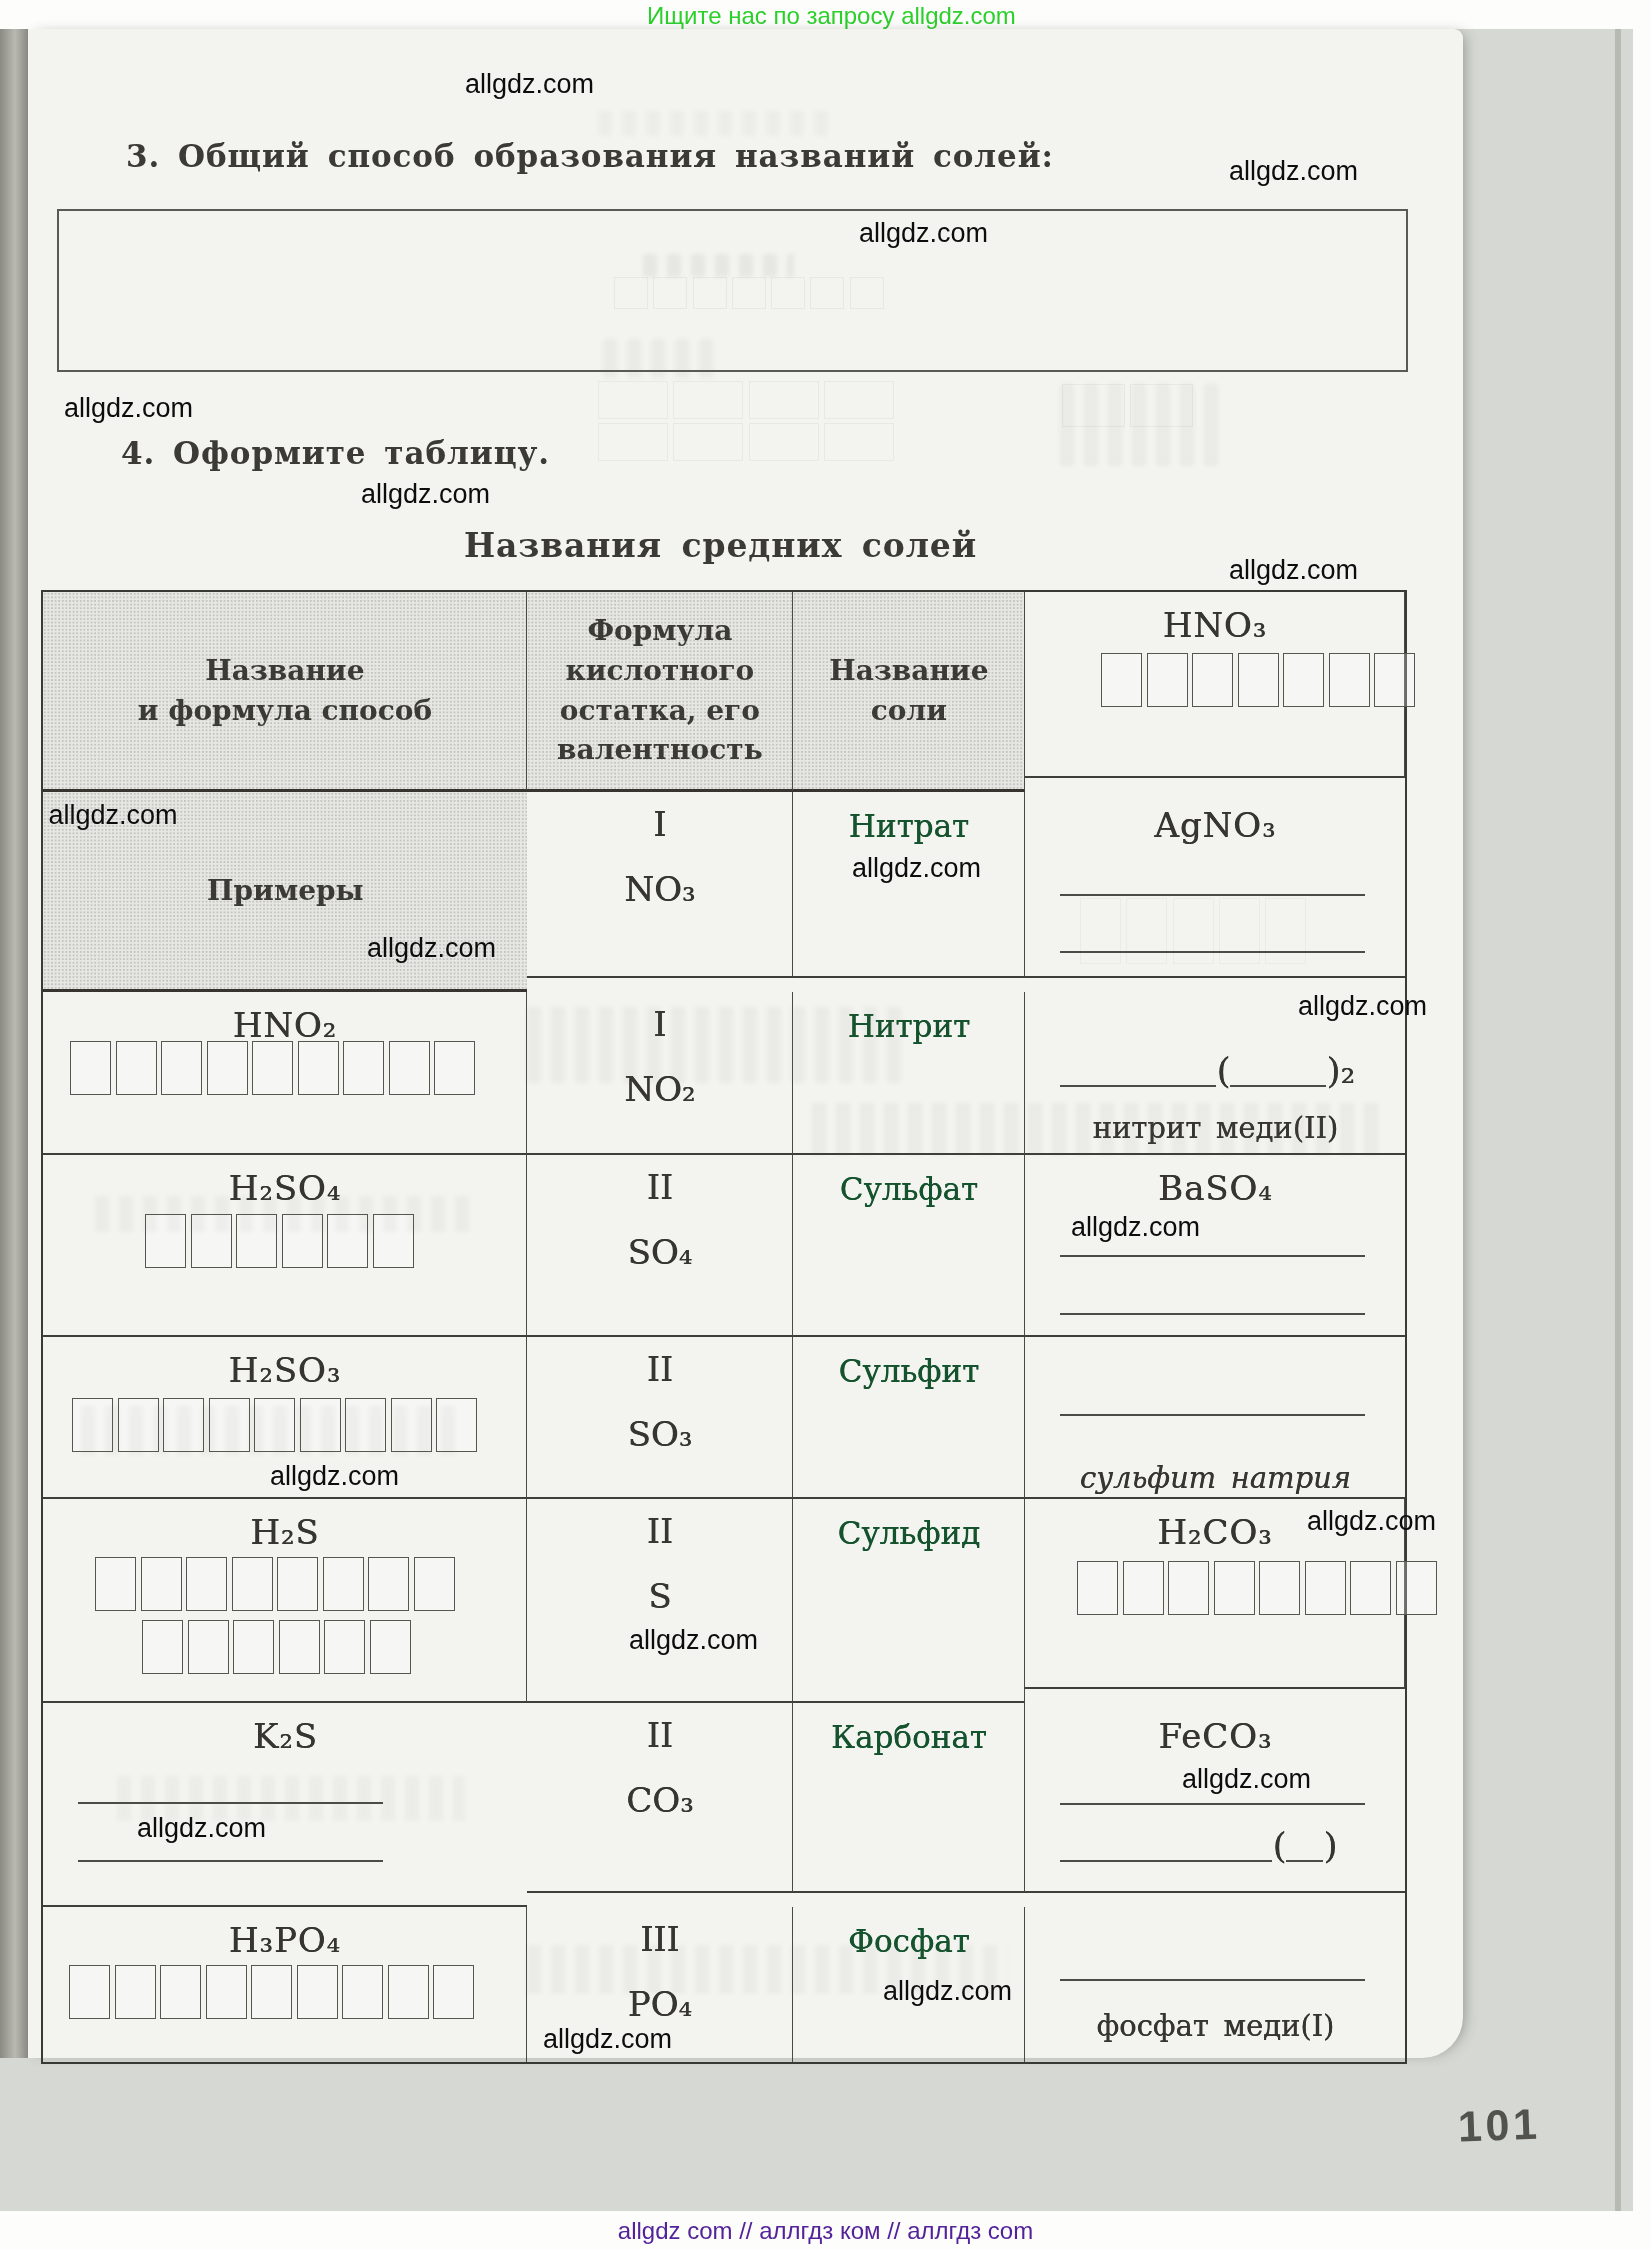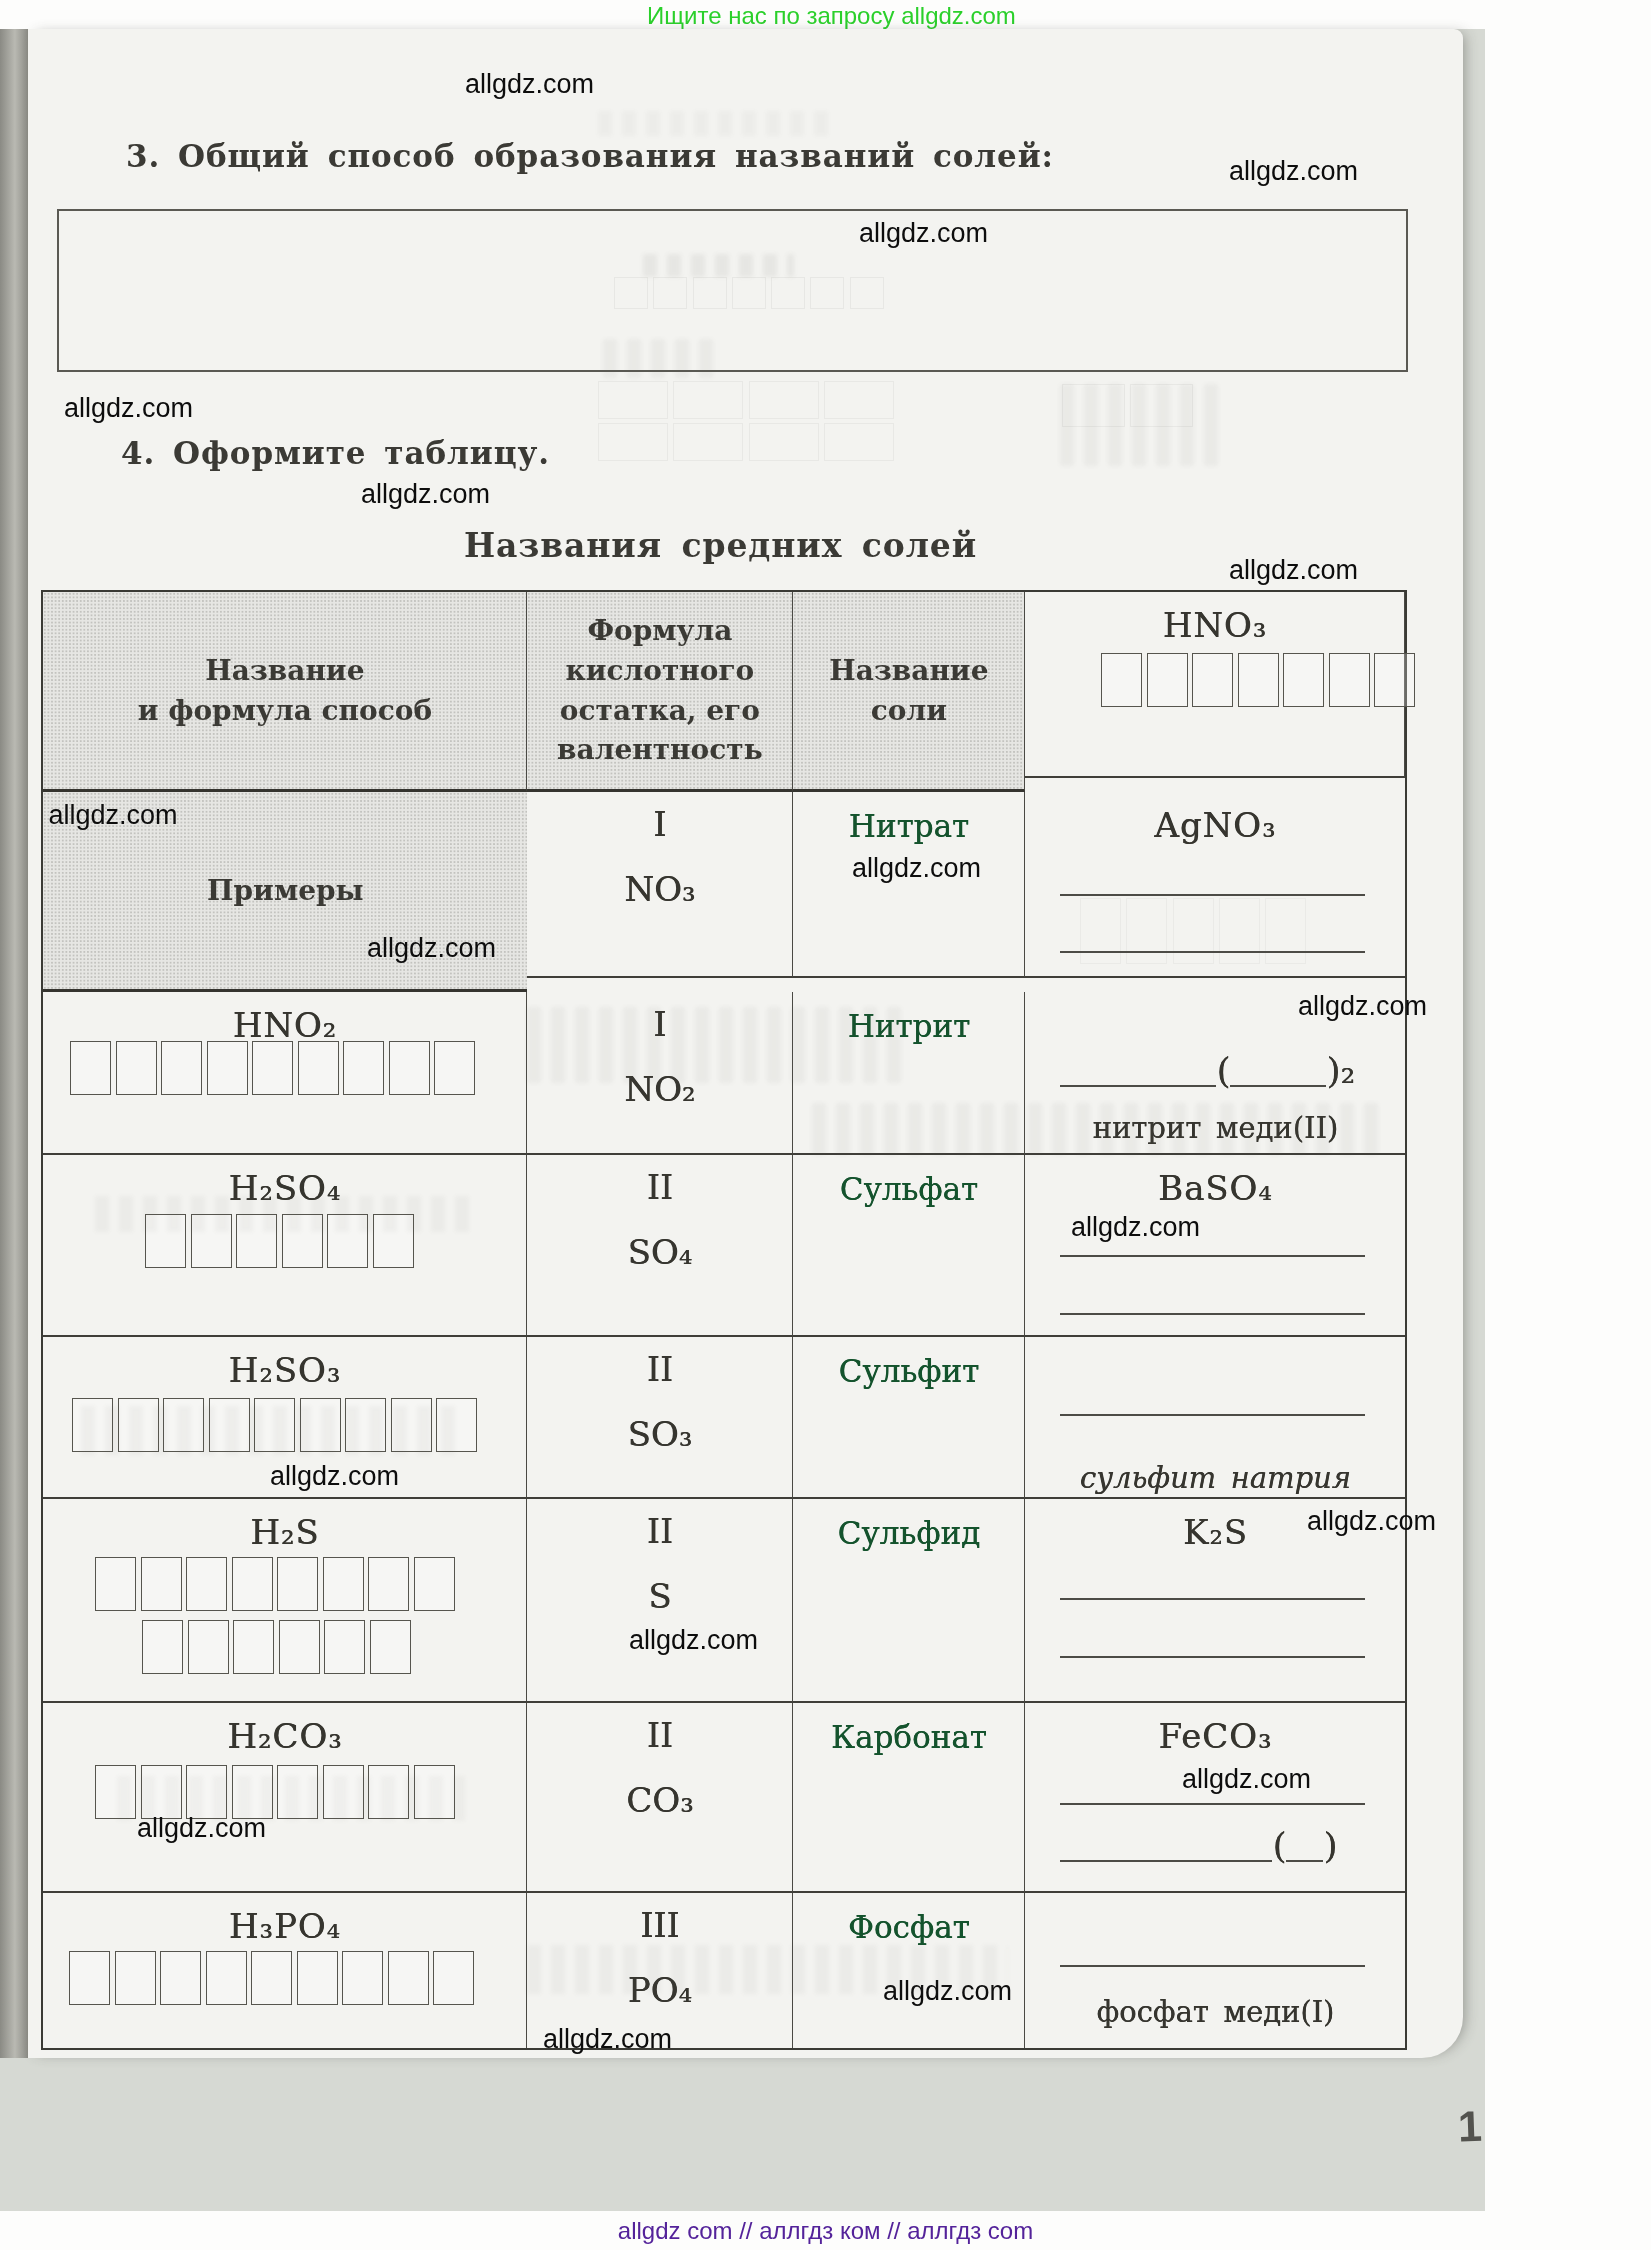--- a/index.html
+++ b/index.html
@@ -1,16 +1,16 @@
 <!DOCTYPE html>
 <html style="font-size:14.3px"><head>
 <meta charset="utf-8">
 <style>
   html,body{margin:0;padding:0;background:#fdfdfc;}
-  #screen{position:relative;width:1485px;height:2250px;overflow:hidden;
+  #screen{position:relative;width:1633px;height:2250px;overflow:hidden;
           font-family:"DejaVu Serif","DejaVu Sans",serif;color:#35342f;}
   
   #scan-bg{position:absolute;left:0;top:29px;width:1651px;height:2182px;background:#d6d9d3;}
   #edge-line{position:absolute;left:1615px;top:29px;width:6.2px;height:2182px;background:#b7bab3;}
   #left-strip{position:absolute;left:0;top:29px;width:27px;height:2029px;
               background:linear-gradient(90deg,#8a8a84,#b9b9b2 55%,#8f8f89);}
   
   #page{position:absolute;left:27px;top:29px;width:1435px;height:2029px;background:#f3f3f0;
         border-left:1.8px solid #8a8a83;border-radius:0 9px 41px 0;
         box-shadow:5.3px 0 14.3px -5.3px rgba(60,60,55,.45);}
@@ -222,37 +222,37 @@
             <div class="abox"></div>
           </div>
         </div>
         <div class="cell" style="height: 204px;">
           <div class="valence">II</div>
           <div class="residue">S</div>
         </div>
         <div class="cell" style="height: 204px;">
           <div class="salt-word">Сульфид</div>
         </div>
+        <div class="cell" style="height: 190px;">
+          <div class="chem">H₂CO₃</div>
+          <div class="boxes-row" style="left: 52px; top: 62px;">
+            <div class="abox"></div>
+            <div class="abox"></div>
+            <div class="abox"></div>
+            <div class="abox"></div>
+            <div class="abox"></div>
+            <div class="abox"></div>
+            <div class="abox"></div>
+            <div class="abox"></div>
+          </div>
+        </div>
         <div class="cell last-col" style="height: 204px;">
           <div class="chem">K₂S</div>
           <div class="ans-line" style="top: 99px;"></div>
           <div class="ans-line" style="top: 157px;"></div>
-        </div>
-        <div class="cell" style="height: 190px;">
-          <div class="chem">H₂CO₃</div>
-          <div class="boxes-row" style="left: 52px; top: 62px;">
-            <div class="abox"></div>
-            <div class="abox"></div>
-            <div class="abox"></div>
-            <div class="abox"></div>
-            <div class="abox"></div>
-            <div class="abox"></div>
-            <div class="abox"></div>
-            <div class="abox"></div>
-          </div>
         </div>
         <div class="cell" style="height: 190px;">
           <div class="valence">II</div>
           <div class="residue">CO₃</div>
         </div>
         <div class="cell" style="height: 190px;">
           <div class="salt-word">Карбонат</div>
         </div>
         <div class="cell last-col" style="height: 190px;">
           <div class="chem">FeCO₃</div>

